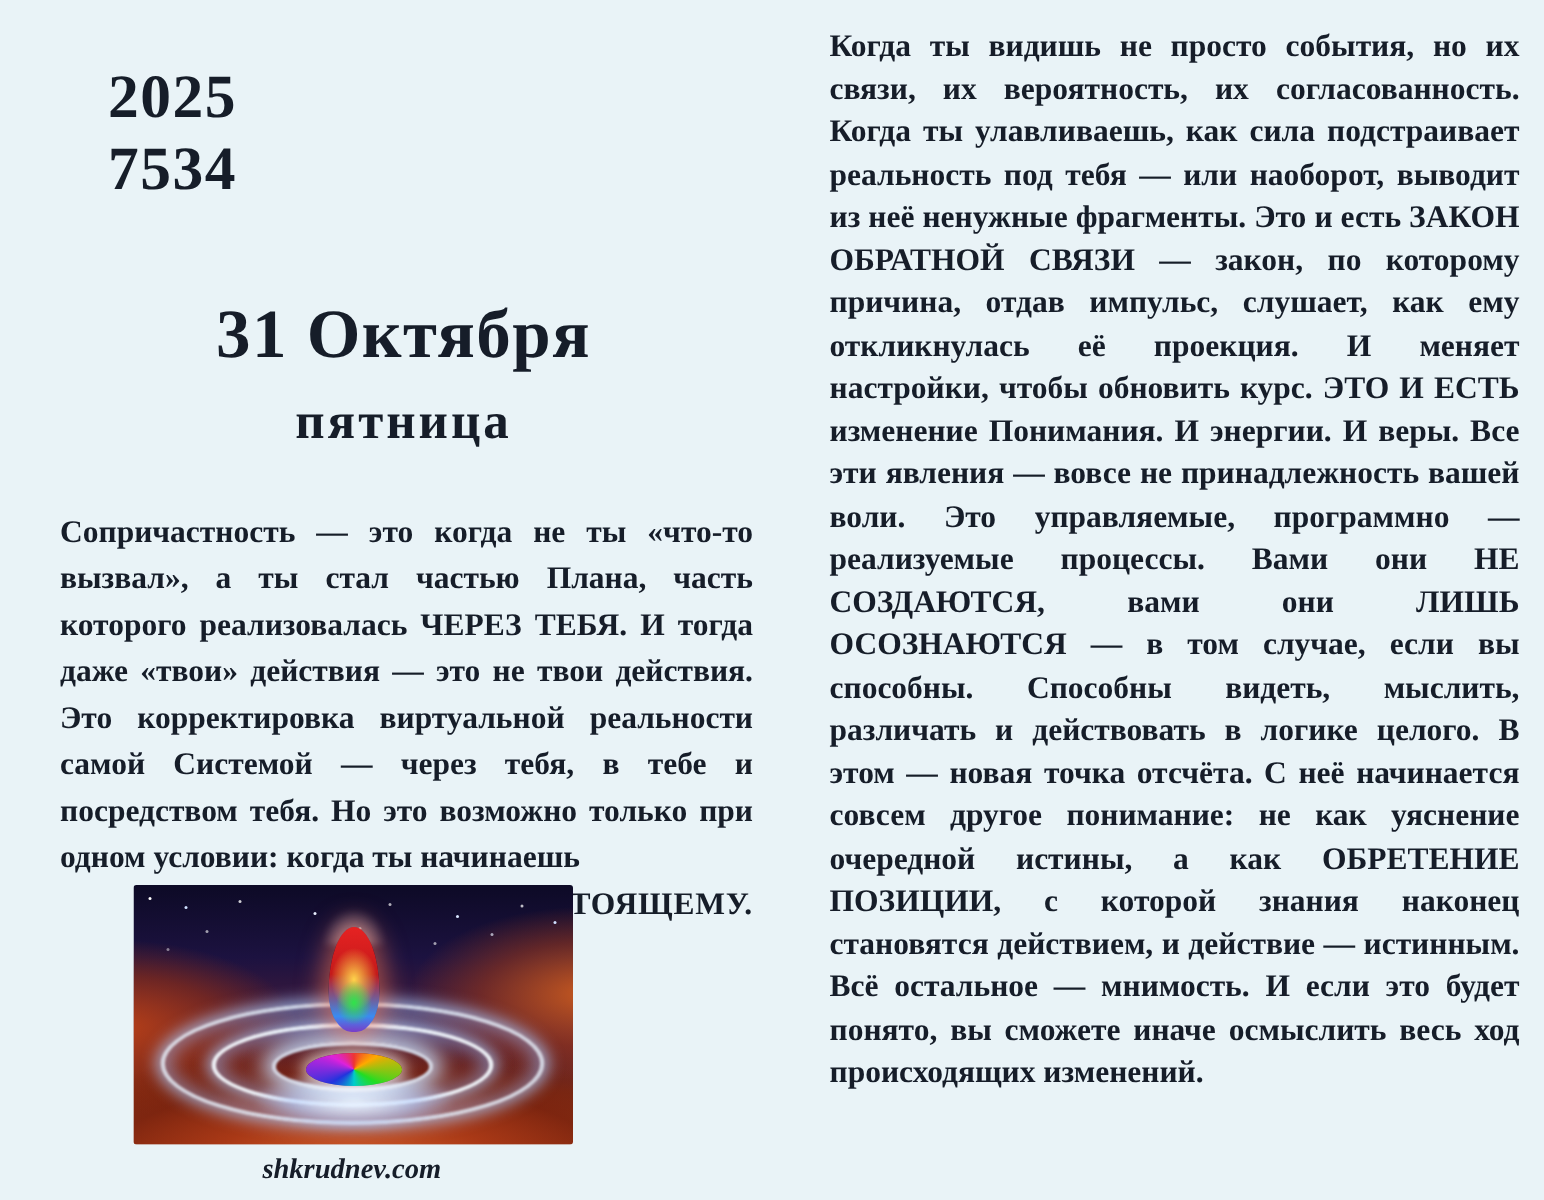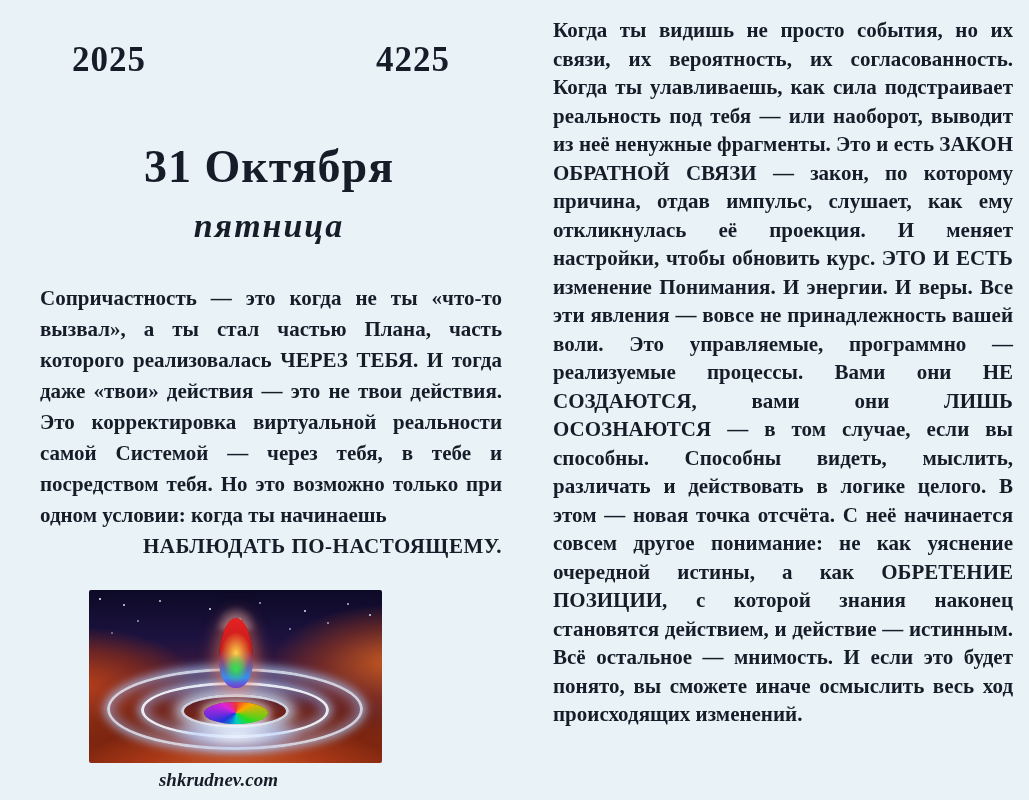--- a/index.html
+++ b/index.html
@@ -11,30 +11,30 @@
     position: relative;
   }
   .page { position: absolute; inset: 0; }
 
   
   .left-col { position: absolute; left: 30px; top: 0; width: 478px; height: 800px; }
 
   .years-row {
     display: flex; justify-content: space-between;
     padding: 40px 58px 0 42px;
-    font-weight: 700; font-size: 35px; letter-spacing: 1px;
+    font-weight: 700; font-size: 41px; letter-spacing: 1px; flex-direction: column;
   }
 
   .date-title {
     margin-top: 60px; text-align: center;
     font-weight: 700; font-size: 46px; letter-spacing: 1px;
   }
   .weekday {
     margin-top: 14px; text-align: center;
-    font-weight: 700; font-size: 34px; letter-spacing: 2px; font-style: italic;
+    font-weight: 700; font-size: 34px; letter-spacing: 2px;
   }
 
   .left-paragraph {
     margin: 38px 6px 0 10px;
     font-weight: 700; font-size: 21px; line-height: 31px;
     text-align: justify; text-justify: inter-word;
   }
   .left-paragraph-emphasis {
     text-align: right; font-weight: 700; font-size: 21px; line-height: 31px;
     letter-spacing: 0.5px;
@@ -89,21 +89,21 @@
     box-shadow: 0 0 16px 5px rgba(255,120,80,0.55);
   }
   .art-smoke {
     position: absolute; left: 50%; top: 0; width: 56px; height: 40px;
     transform: translateX(-50%);
     background: radial-gradient(50% 80% at 50% 100%, rgba(230,235,255,0.7), rgba(230,235,255,0) 75%);
     filter: blur(2px);
   }
 
   .image-caption {
-    position: absolute; left: 72px; top: 769px; width: 293px;
+    position: absolute; left: 88px; top: 769px; width: 293px;
     text-align: center; font-weight: 700; font-style: italic; font-size: 19px;
   }
 
   
   .right-col { position: absolute; left: 553px; top: 0; width: 460px; height: 800px; }
   .right-paragraph {
     margin-top: 16px;
     font-weight: 700; font-size: 21px; line-height: 28.5px;
     text-align: justify; text-justify: inter-word;
   }
@@ -114,21 +114,21 @@
 </style>
 </head>
 <body style="background: rgb(233, 243, 247); color: rgb(22, 29, 41);">
 
 <div class="page">
 
   <div class="left-col">
 
     <div class="years-row">
       <span>2025</span>
-      <span>4225</span>
+      <span>7534</span>
     </div>
 
     <div class="date-title">31 Октября</div>
     <div class="weekday">пятница</div>
 
     <div class="left-paragraph">
       <span>Сопричастность — это когда не ты «что-то вызвал», а ты стал частью Плана, часть которого реализовалась ЧЕРЕЗ ТЕБЯ. И тогда даже «твои» действия — это не твои действия. Это корректировка виртуальной реальности самой Системой — через тебя, в тебе и посредством тебя. Но это возможно только при одном условии: когда ты начинаешь</span>
       <div class="left-paragraph-emphasis">НАБЛЮДАТЬ ПО-НАСТОЯЩЕМУ.</div>
     </div>
   </div>

